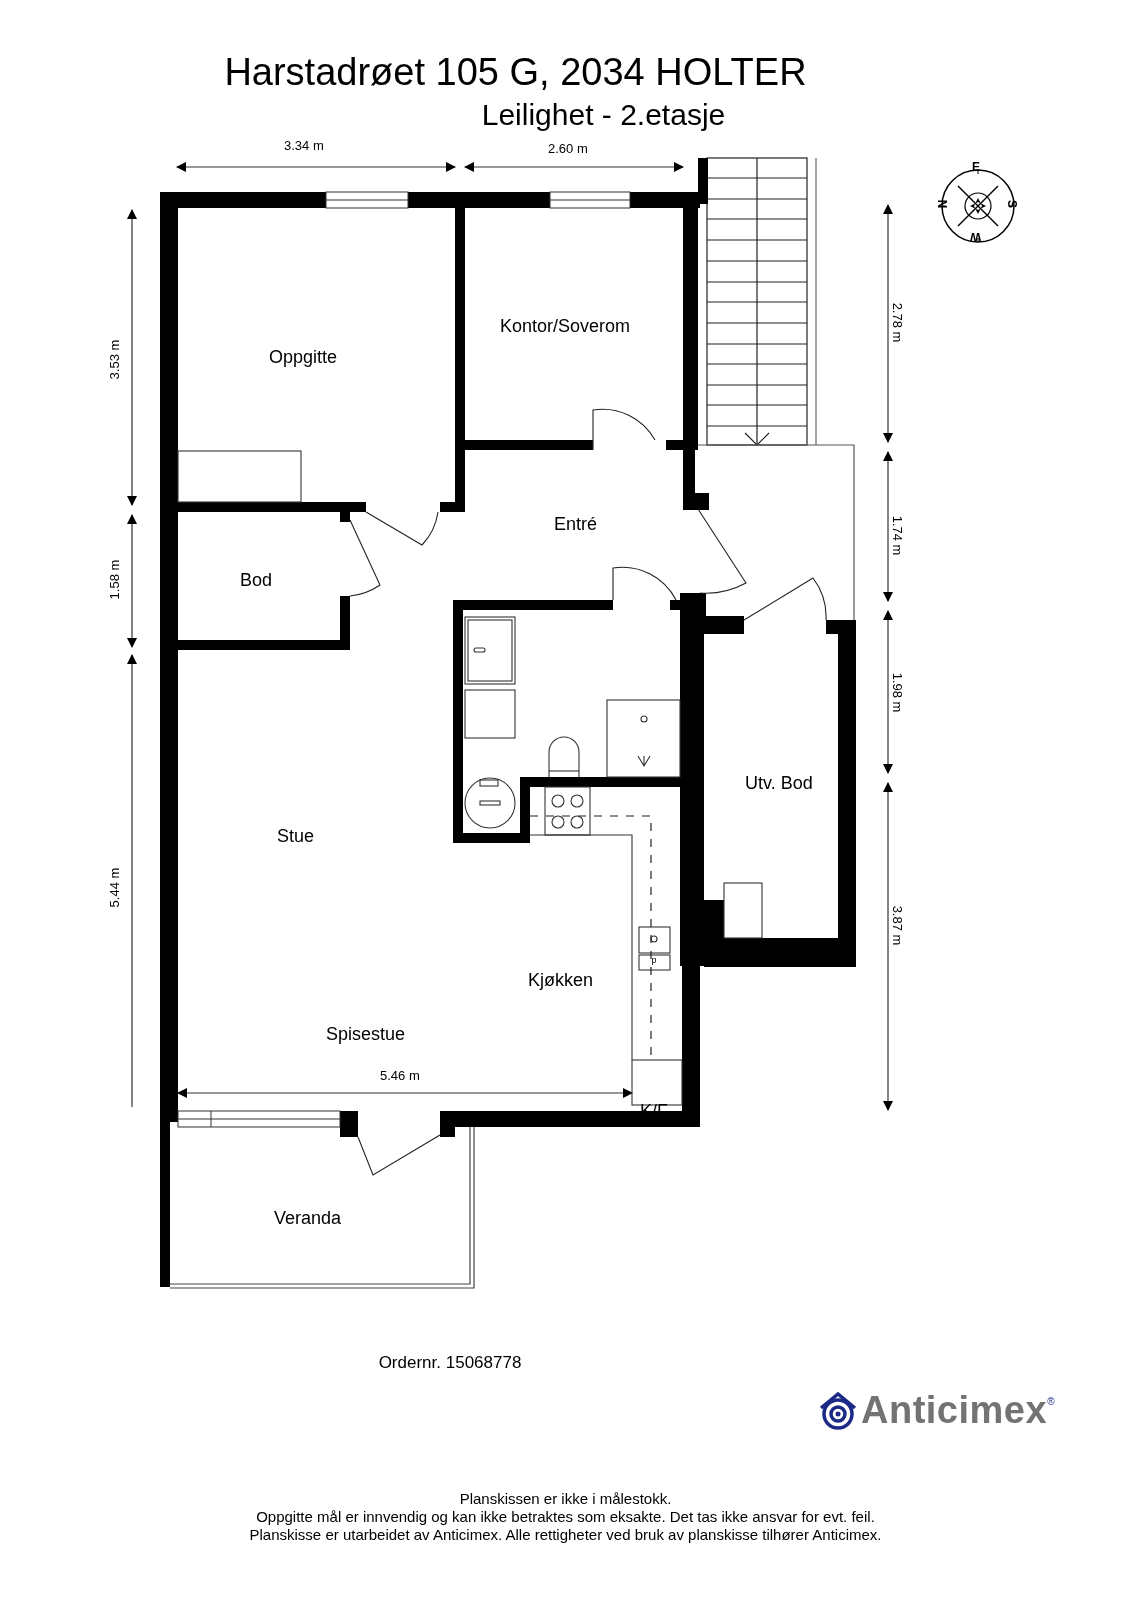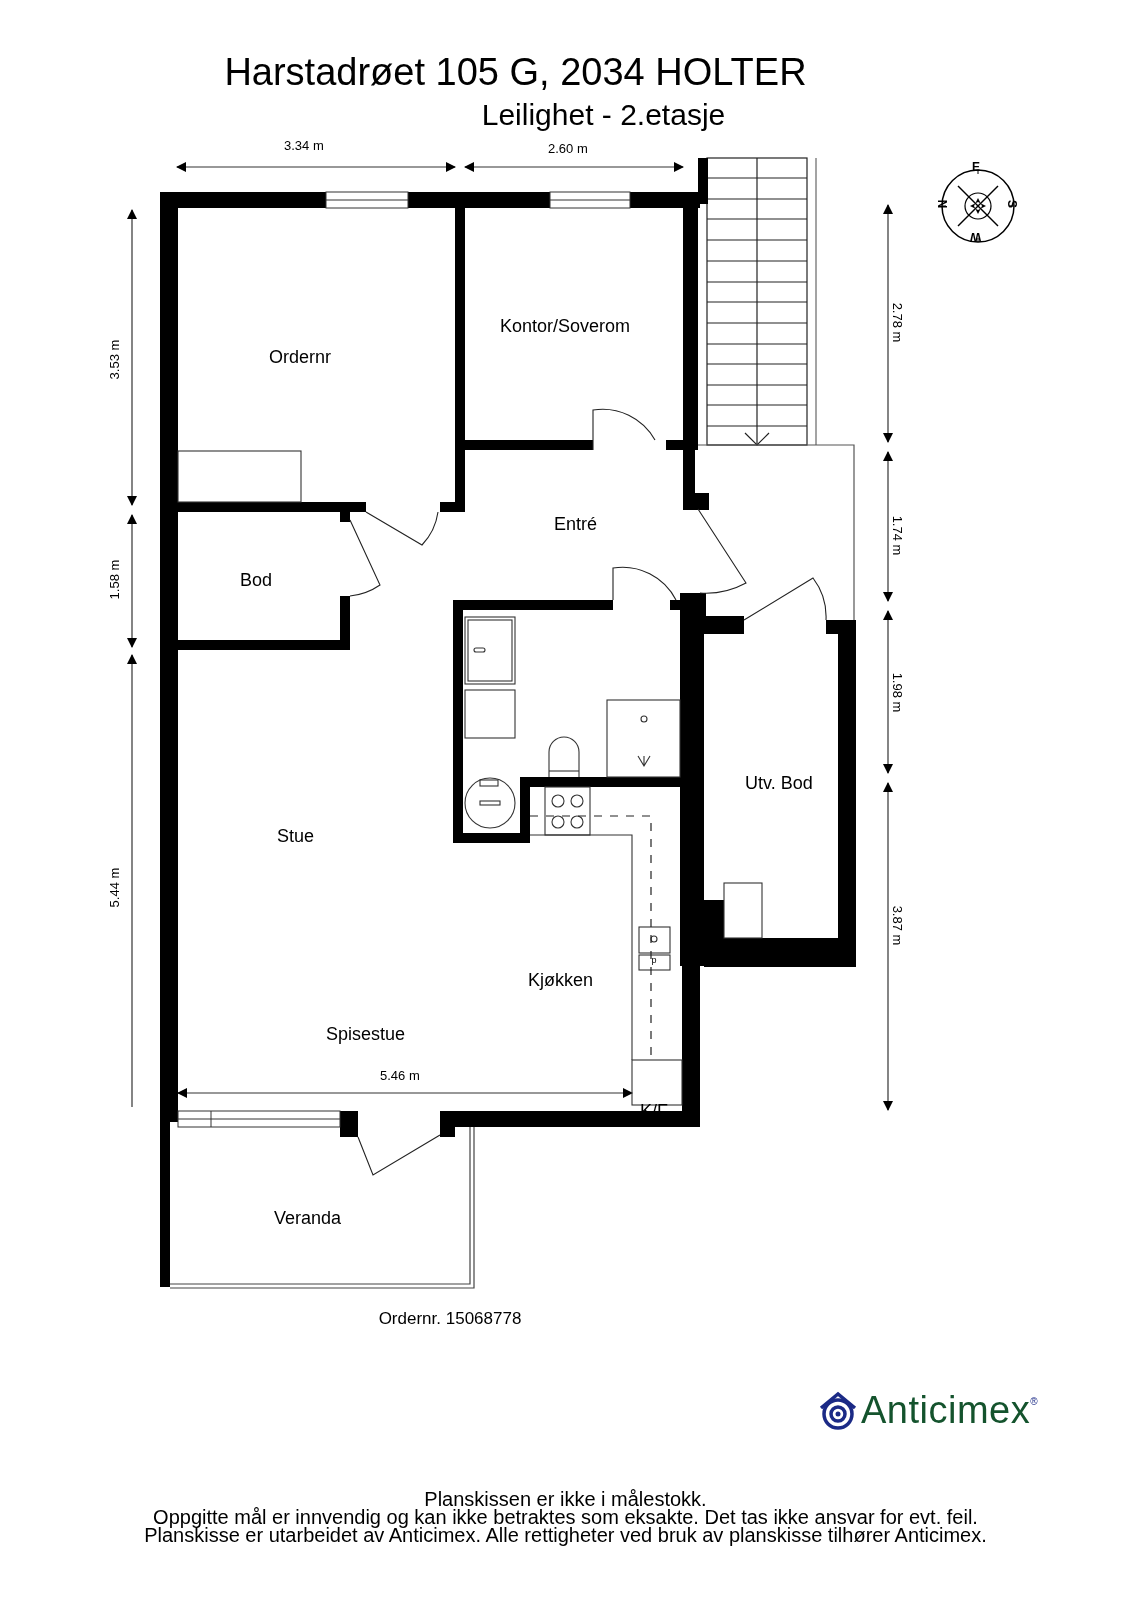--- a/index.html
+++ b/index.html
@@ -4,23 +4,23 @@
 <style>
   html,body{margin:0;padding:0;background:#fff;}
   body{width:1131px;height:1600px;position:relative;overflow:hidden;font-family:"Liberation Sans",sans-serif;color:#000;}
   .abs{position:absolute;}
   .title{left:0;width:1031px;text-align:center;top:50px;font-size:38px;line-height:44px;}
   .subtitle{left:0;width:1131px;text-align:center;top:97px;font-size:30px;line-height:36px;margin-left:38px;}
   svg.plan{position:absolute;left:0;top:0;}
   .room{font-size:18px;}
   .order{left:0;width:920px;text-align:center;top:1309px;font-size:17px;}
   .logo{left:815px;top:1388px;height:44px;display:flex;align-items:center;}
-  .logo-text{font-size:38px;font-weight:normal;color:#14532d;letter-spacing:0.5px;}
+  .logo-text{font-size:38px;font-weight:bold;color:#737373;letter-spacing:0.5px;}
   .logo-reg{font-size:10px;color:#1b2a86;align-self:flex-start;margin-top:8px;}
-  .footer{left:0;width:1131px;text-align:center;top:1490px;font-size:20px;line-height:18px;}
+  .footer{left:0;width:1131px;text-align:center;top:1490px;font-size:15px;line-height:18px;}
 </style>
 </head>
 <body>
 
 <div class="abs title">Harstadrøet 105 G, 2034 HOLTER</div>
 <div class="abs subtitle">Leilighet - 2.etasje</div>
 
 <svg class="plan" width="1131" height="1600" viewBox="0 0 1131 1600">
   <defs>
     <marker id="arr" markerWidth="10" markerHeight="10" refX="9" refY="5" orient="auto" markerUnits="userSpaceOnUse">
@@ -201,32 +201,32 @@
 <div class="abs" style="left:548px;top:141px;font-size:13px;">2.60 m</div>
 <div class="abs" style="left:95px;top:352px;font-size:13px;transform:rotate(-90deg);">3.53 m</div>
 <div class="abs" style="left:95px;top:572px;font-size:13px;transform:rotate(-90deg);">1.58 m</div>
 <div class="abs" style="left:95px;top:880px;font-size:13px;transform:rotate(-90deg);">5.44 m</div>
 <div class="abs" style="left:878px;top:315px;font-size:13px;transform:rotate(90deg);">2.78 m</div>
 <div class="abs" style="left:878px;top:528px;font-size:13px;transform:rotate(90deg);">1.74 m</div>
 <div class="abs" style="left:878px;top:685px;font-size:13px;transform:rotate(90deg);">1.98 m</div>
 <div class="abs" style="left:878px;top:918px;font-size:13px;transform:rotate(90deg);">3.87 m</div>
 <div class="abs" style="left:380px;top:1068px;font-size:13px;">5.46 m</div>
 
-<div class="abs room" style="left:269px;top:347px;">Ordernr</div>
+<div class="abs room" style="left:269px;top:347px;">Oppgitte</div>
 <div class="abs room" style="left:500px;top:316px;">Kontor/Soverom</div>
 <div class="abs room" style="left:554px;top:514px;">Entré</div>
 <div class="abs room" style="left:240px;top:570px;">Bod</div>
 <div class="abs room" style="left:277px;top:826px;">Stue</div>
 <div class="abs room" style="left:528px;top:970px;">Kjøkken</div>
 <div class="abs room" style="left:326px;top:1024px;">Spisestue</div>
 <div class="abs room" style="left:640px;top:1073px;margin-top:28px;">K/F</div>
 <div class="abs room" style="left:745px;top:773px;">Utv. Bod</div>
 <div class="abs room" style="left:274px;top:1208px;">Veranda</div>
 
-<div class="abs order" style="left:0;width:900px;">Ordernr. 15068778</div>
+<div class="abs order" style="left:0;width:900px;margin-top:44px;">Ordernr. 15068778</div>
 
 <div class="abs logo">
   <svg width="46" height="40" viewBox="0 0 46 40">
     <g fill="none" stroke="#1b2a86" stroke-width="3.5">
       <path d="M6,18 L23,4 L40,18"></path>
       <circle cx="23" cy="24" r="14"></circle>
       <circle cx="23" cy="24" r="7"></circle>
     </g>
     <circle cx="23" cy="24" r="2.5" fill="#1b2a86"></circle>
   </svg>

